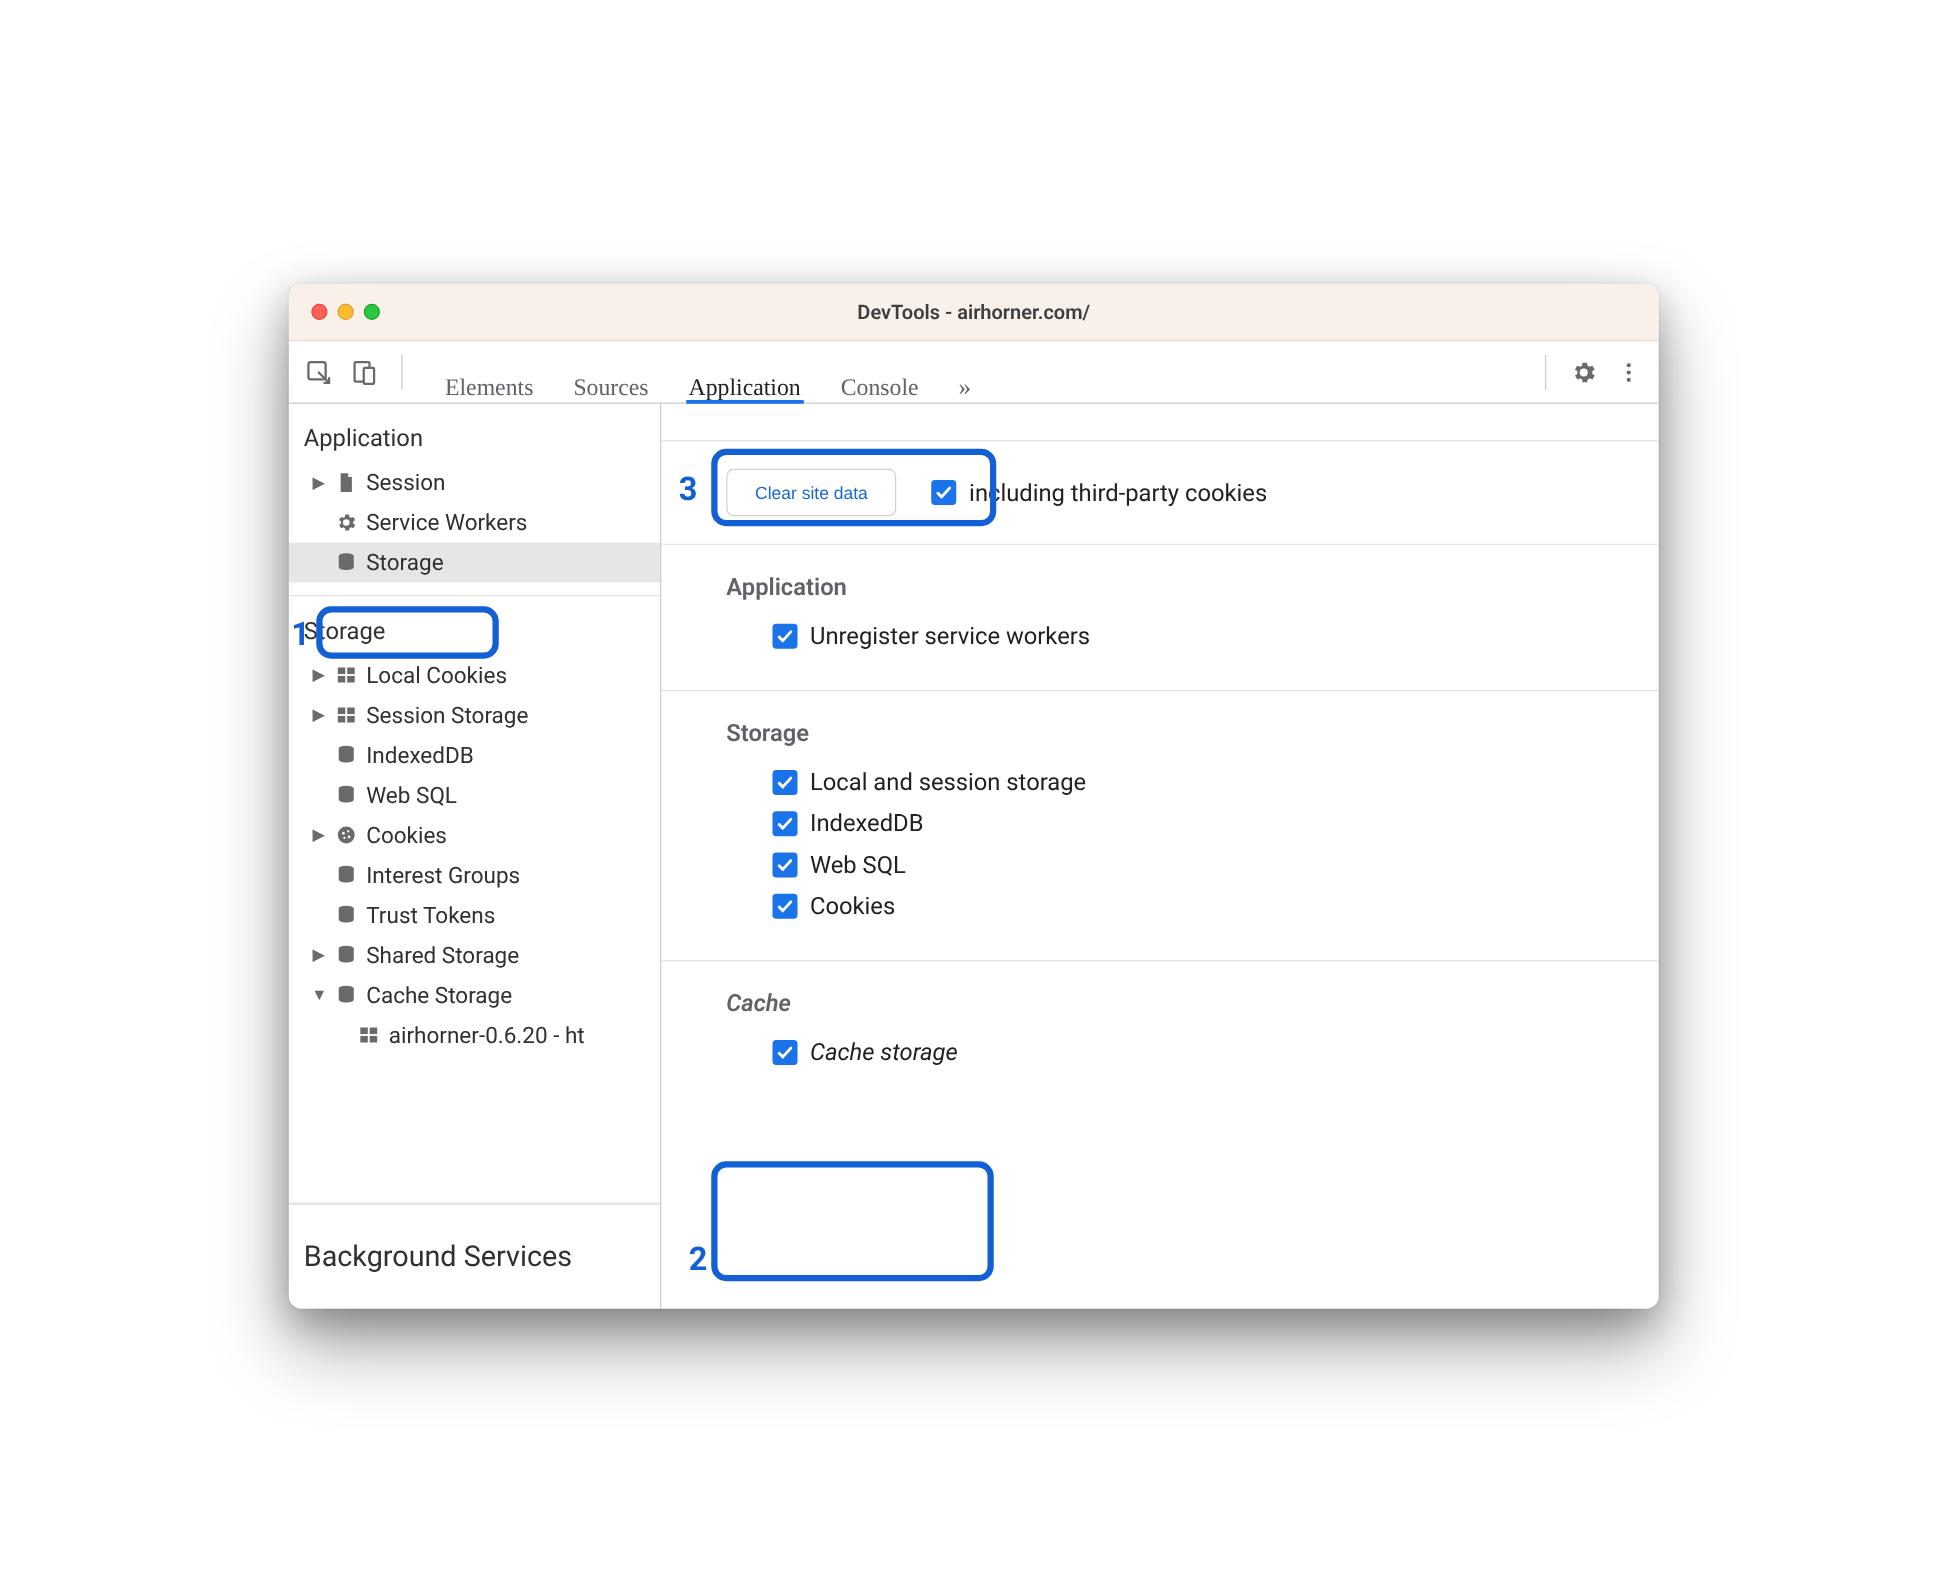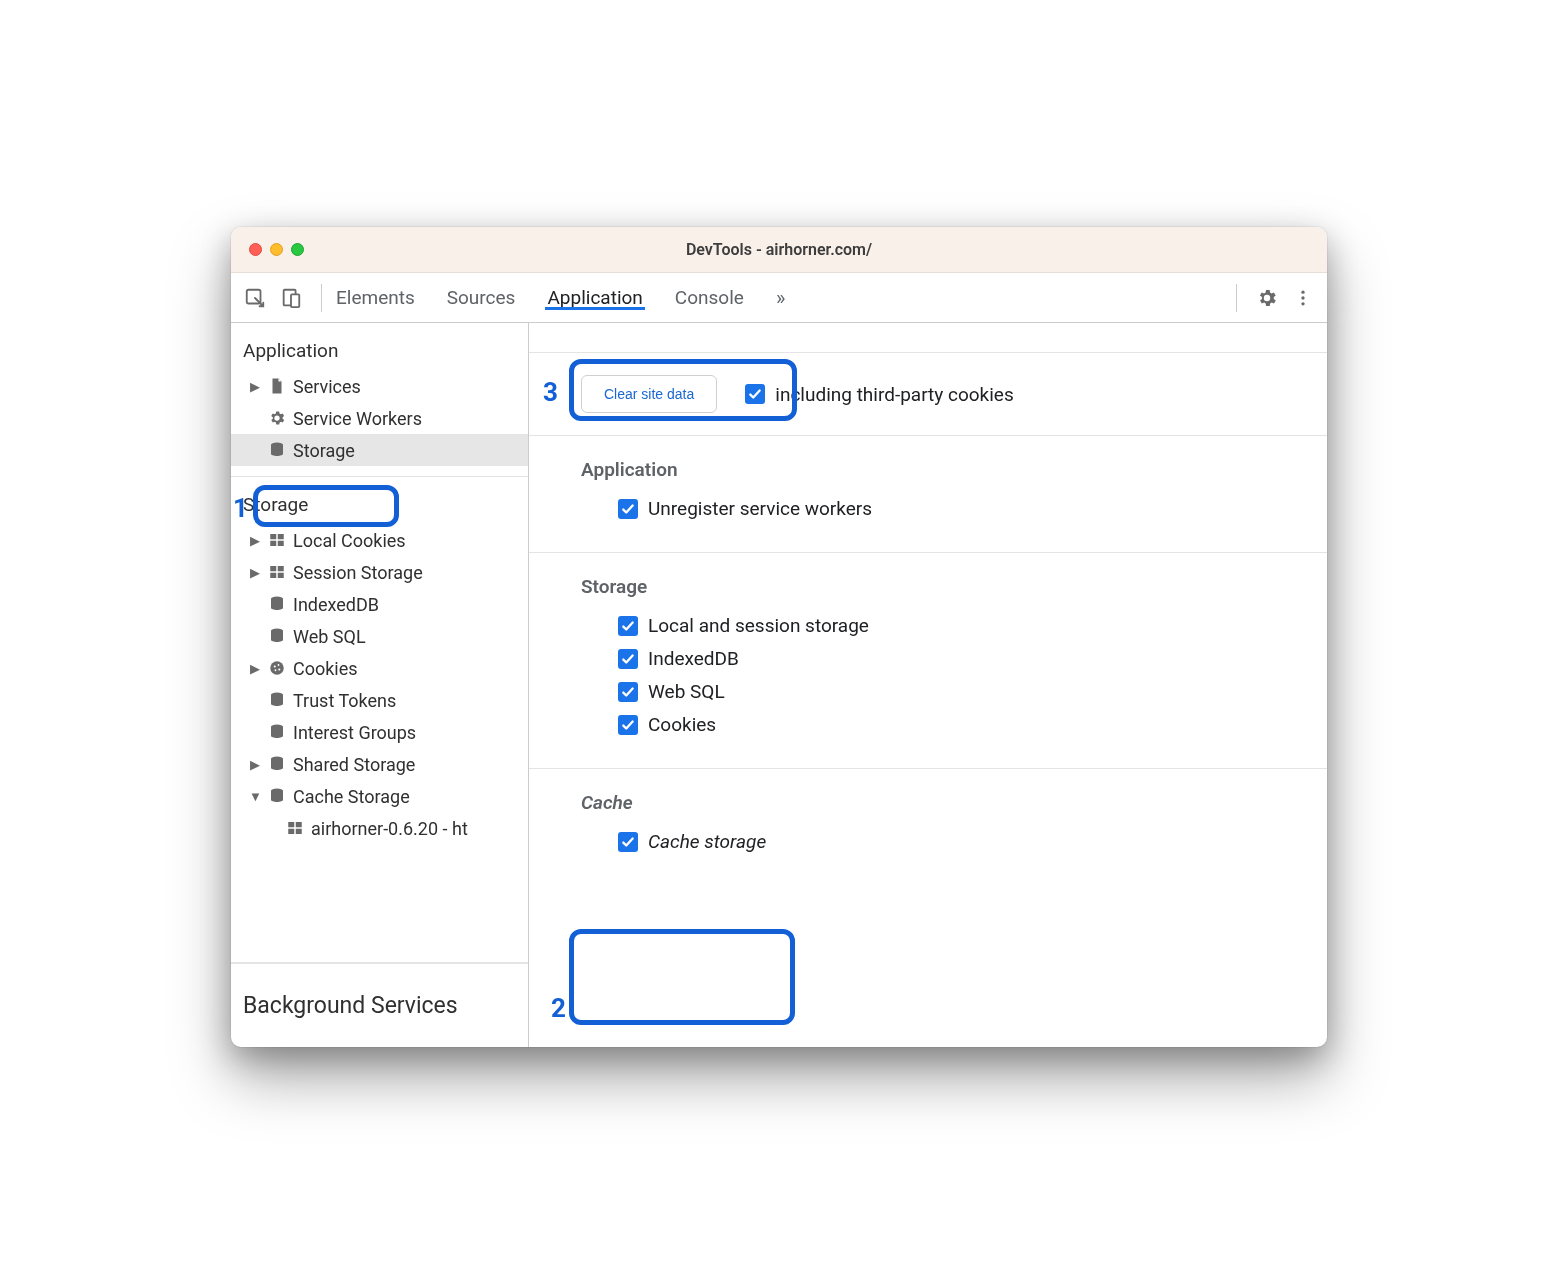--- a/index.html
+++ b/index.html
@@ -86,23 +86,24 @@
   }
   .toolbar .sep { width:1px; height:28px; background:#ccc; margin:0 12px; }
   .tool-icon {
     width: 36px; height: 36px;
     display:flex; align-items:center; justify-content:center;
     color: var(--icon);
   }
   .tabs {
     display:flex;
     gap: 28px;
-    align-items:center;
+    align-items:flex-end;
     height:100%;
-    margin-left: 0;
+    margin-left: 20px;
+    font-family: Liberation Serif, serif;
   }
   .tab {
     display:flex; align-items:center;
     color: var(--text-tab);
     cursor:pointer;
     position:relative;
     font-size: 19px;
     font-weight: 400;
     padding: 0 2px;
   }
@@ -317,21 +318,21 @@
         <div class="sidegroup-title">Application</div>
         <div class="tree">
           <div class="tree-row depth1">
             <span class="arrow">▶</span>
             <span class="ico">
               <svg viewBox="0 0 24 24" width="18" height="18" fill="currentColor">
                   <path d="M6 2h8l4 4v16H6Z"></path>
                   <path d="M14 2v4h4" fill="#fff"></path>
                 </svg>
             </span>
-            <span class="label">Services</span>
+            <span class="label">Session</span>
           </div>
           <div class="tree-row depth1">
             <span class="arrow"></span>
             <span class="ico">
               <svg viewBox="0 0 24 24" width="18" height="18" fill="currentColor">
                   <path d="M19.4 13a7.5 7.5 0 0 0 .1-1 7.5 7.5 0 0 0-.1-1l2.1-1.6-2-3.4-2.5 1a7.6 7.6 0 0 0-1.7-1l-.4-2.6h-4l-.4 2.6a7.6 7.6 0 0 0-1.7 1l-2.5-1-2 3.4L6.5 11a7.5 7.5 0 0 0-.1 1 7.5 7.5 0 0 0 .1 1l-2.1 1.6 2 3.4 2.5-1a7.6 7.6 0 0 0 1.7 1l.4 2.6h4l.4-2.6a7.6 7.6 0 0 0 1.7-1l2.5 1 2-3.4Zm-7.4 2.5A3.5 3.5 0 1 1 15.5 12 3.5 3.5 0 0 1 12 15.5Z"></path>
                 </svg>
             </span>
             <span class="label">Service Workers</span>
           </div>
@@ -413,32 +414,32 @@
           </div>
           <div class="tree-row depth1">
             <span class="arrow"></span>
             <span class="ico">
               <svg viewBox="0 0 24 24" width="18" height="18" fill="currentColor">
                   <ellipse cx="12" cy="5" rx="8" ry="3"></ellipse>
                   <path d="M4 5v6c0 1.7 3.6 3 8 3s8-1.3 8-3V5"></path>
                   <path d="M4 11v6c0 1.7 3.6 3 8 3s8-1.3 8-3v-6"></path>
                 </svg>
             </span>
+            <span class="label">Interest Groups</span>
+          </div>
+          <div class="tree-row depth1">
+            <span class="arrow"></span>
+            <span class="ico">
+              <svg viewBox="0 0 24 24" width="18" height="18" fill="currentColor">
+                  <ellipse cx="12" cy="5" rx="8" ry="3"></ellipse>
+                  <path d="M4 5v6c0 1.7 3.6 3 8 3s8-1.3 8-3V5"></path>
+                  <path d="M4 11v6c0 1.7 3.6 3 8 3s8-1.3 8-3v-6"></path>
+                </svg>
+            </span>
             <span class="label">Trust Tokens</span>
-          </div>
-          <div class="tree-row depth1">
-            <span class="arrow"></span>
-            <span class="ico">
-              <svg viewBox="0 0 24 24" width="18" height="18" fill="currentColor">
-                  <ellipse cx="12" cy="5" rx="8" ry="3"></ellipse>
-                  <path d="M4 5v6c0 1.7 3.6 3 8 3s8-1.3 8-3V5"></path>
-                  <path d="M4 11v6c0 1.7 3.6 3 8 3s8-1.3 8-3v-6"></path>
-                </svg>
-            </span>
-            <span class="label">Interest Groups</span>
           </div>
           <div class="tree-row depth1">
             <span class="arrow">▶</span>
             <span class="ico">
               <svg viewBox="0 0 24 24" width="18" height="18" fill="currentColor">
                   <ellipse cx="12" cy="5" rx="8" ry="3"></ellipse>
                   <path d="M4 5v6c0 1.7 3.6 3 8 3s8-1.3 8-3V5"></path>
                   <path d="M4 11v6c0 1.7 3.6 3 8 3s8-1.3 8-3v-6"></path>
                 </svg>
             </span>

